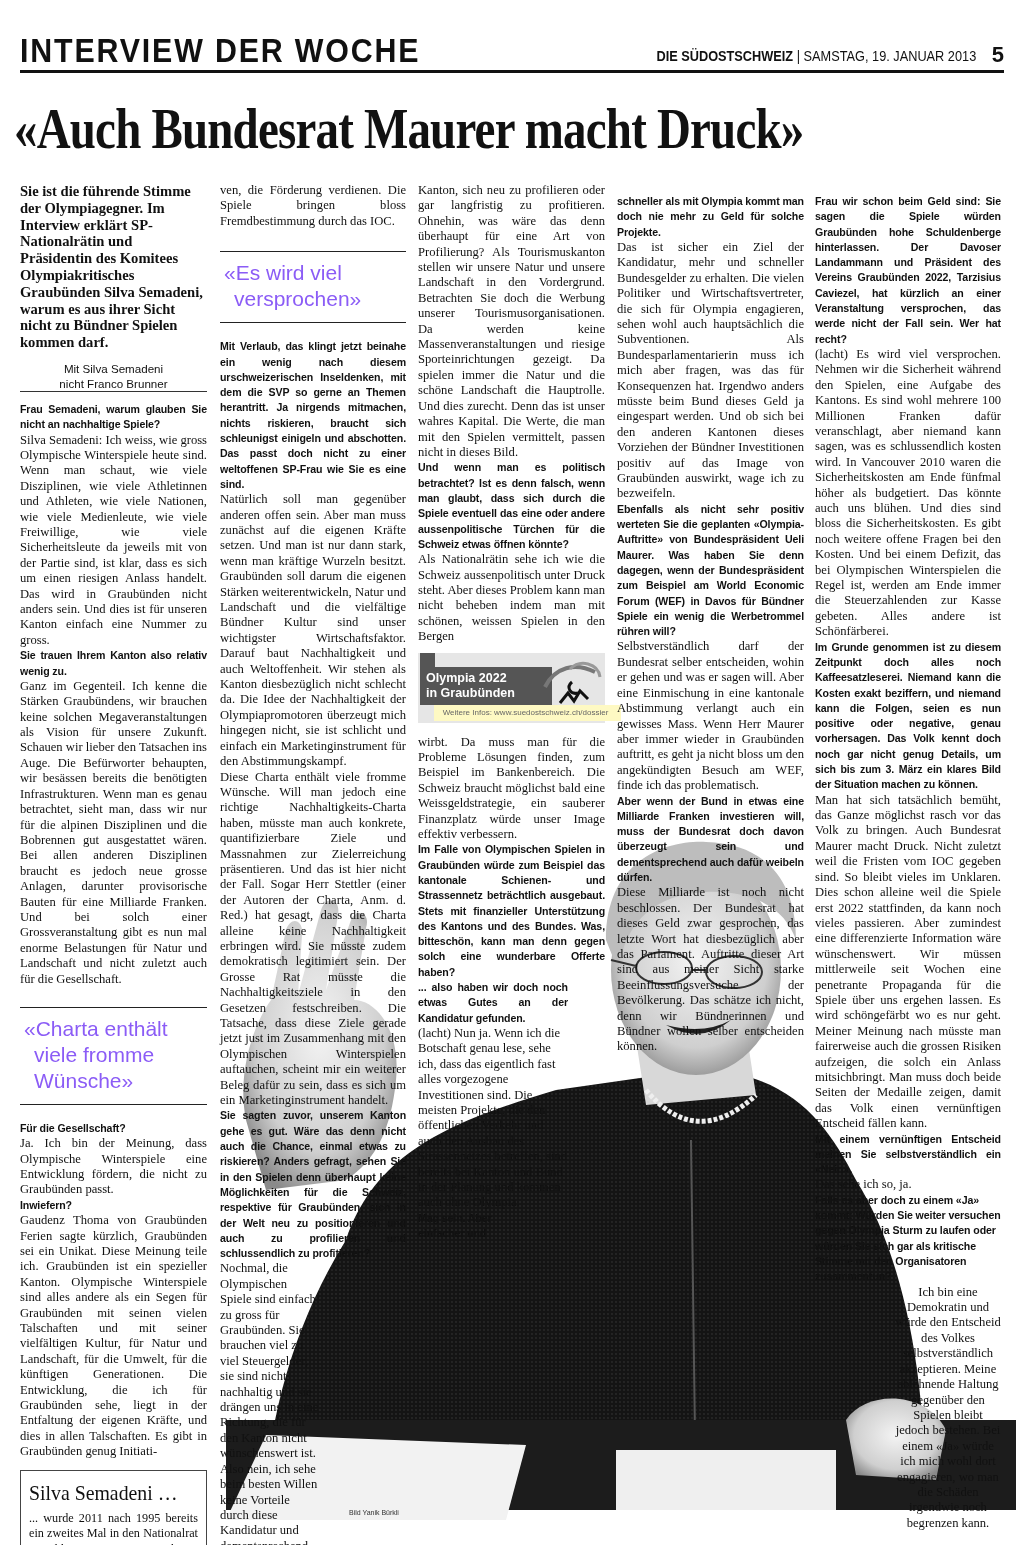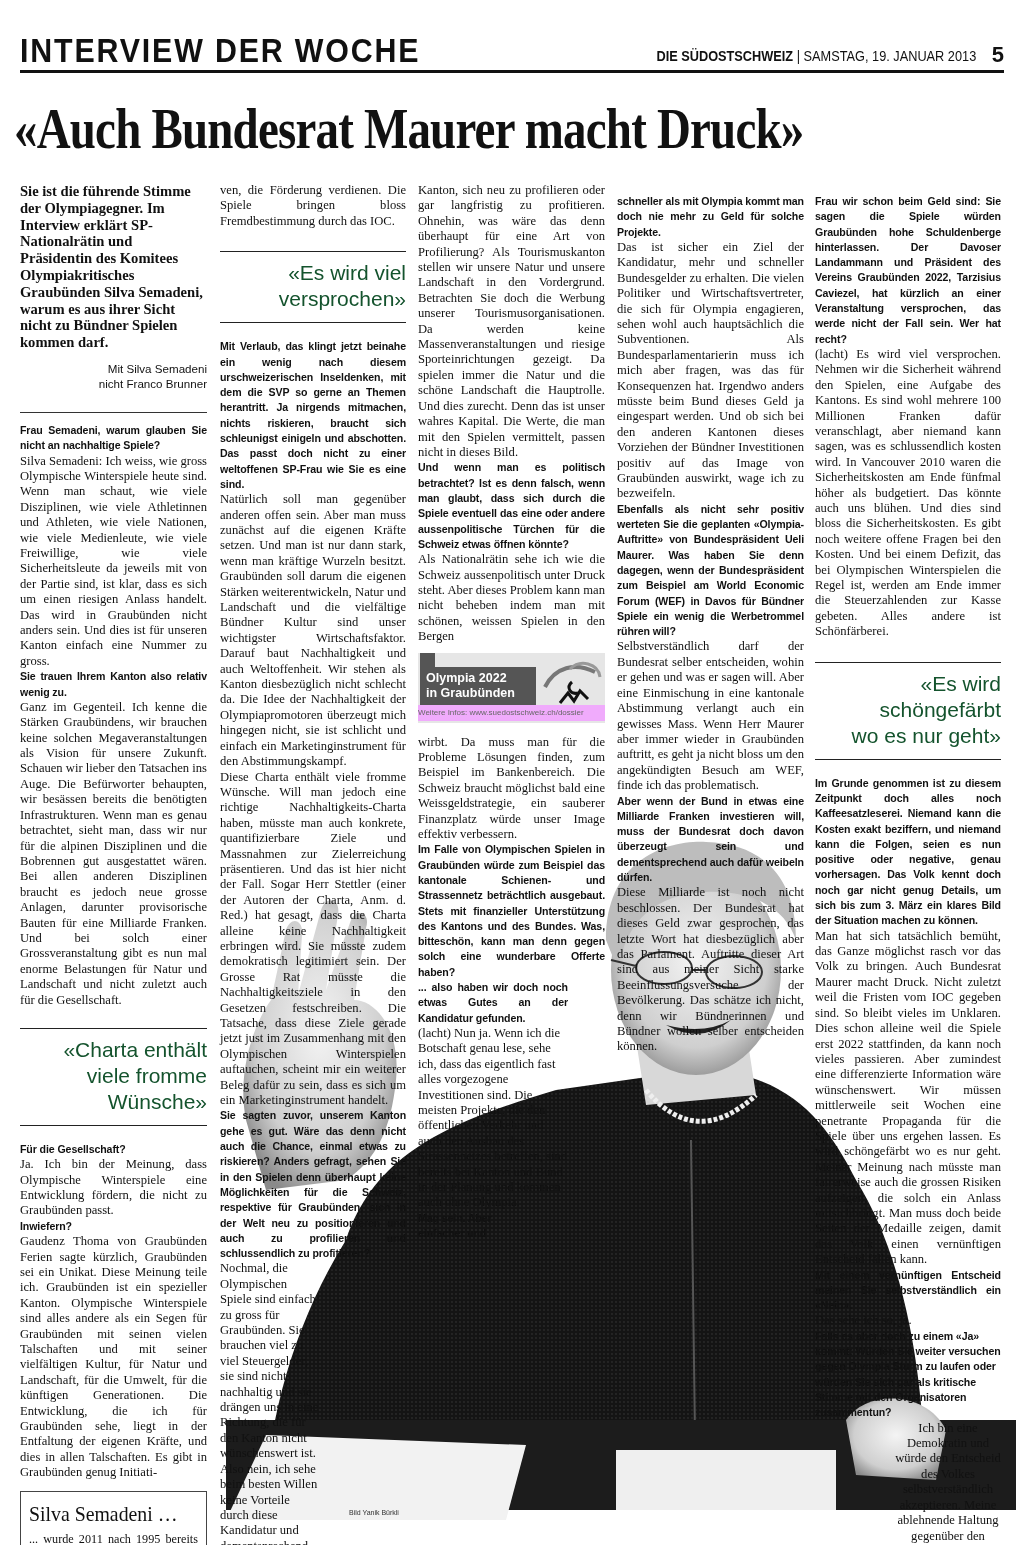--- a/index.html
+++ b/index.html
@@ -36,47 +36,47 @@
     font-family: "Liberation Sans", sans-serif; font-weight: bold; font-size: 10.6px; line-height: 15.3px;
     margin-top: 10px; letter-spacing: -0.1px;
   }
   .q:first-child { margin-top: 11px; }
   .a { font-family: "Liberation Serif", serif; font-size: 12.6px; line-height: 15.4px; }
   .lead {
     font-family: "Liberation Serif", serif; font-weight: bold; font-size: 14.6px; line-height: 16.8px; text-align: left;
   }
   .byline {
     font-family: "Liberation Sans", sans-serif; font-size: 11.6px; line-height: 15px; margin-top: 10px;
-    padding-bottom: 21px; border-bottom: 1px solid #333; margin-bottom: 10px; text-align: right;
+    padding-bottom: 0; border-bottom: 1px solid #333; margin-bottom: 10px; text-align: center;
   }
   .pull {
     border-top: 1.5px solid #222; border-bottom: 1.5px solid #222;
     font-family: "Liberation Sans", sans-serif; font-size: 21px; line-height: 26px;
-    padding: 8px 0 10px 4px; margin: 20px 0 16px 0; text-align: right; color: #14532d;
+    padding: 8px 0 10px 4px; margin: 20px 0 16px 0; text-align: left; color: #8b5cf6;
   }
   .pull .ind { padding-left: 10px; }
 
   .bio-box {
     border: 1.5px solid #444; padding: 8px 8px 6px 8px; margin-top: 10px; background: #fff;
   }
   .bio-title { font-family: "Liberation Serif", serif; font-size: 22px; line-height: 28px; margin-bottom: 4px; transform: scaleX(0.9); transform-origin: left; white-space: nowrap; }
   .bio-text { font-family: "Liberation Serif", serif; font-size: 12.2px; line-height: 15.4px; text-align: justify; }
 
   .promo {
     position: relative; margin: 8px 0 12px 0; height: 70px; background: #e6e6e6;
   }
   .promo-tab { position: absolute; left: 2px; top: 0; width: 15px; height: 14px; background: #555; }
   .promo-title {
-    position: absolute; left: 2px; top: 14px; width: 116px; height: 38px; background: #555; color: #fff;
+    position: absolute; left: 2px; top: 14px; width: 132px; height: 38px; background: #555; color: #fff;
     font-family: "Liberation Sans", sans-serif; font-weight: bold; font-size: 12.5px; line-height: 15px; padding: 4px 6px;
   }
   .promo-logo { position: absolute; left: 122px; top: 4px; width: 62px; height: 50px; }
   .promo-link {
-    position: absolute; left: 0; bottom: 2px; width: 100%; text-align: left; padding-right: 4px;
-    font-family: "Liberation Sans", sans-serif; font-size: 8px; color: #666; background: #f0abfc;
+    position: absolute; left: 16px; bottom: 2px; width: 100%; text-align: center; padding-right: 4px;
+    font-family: "Liberation Sans", sans-serif; font-size: 8px; color: #666; background: #fef9c3;
   }
 
   .photo { position: absolute; left: 226px; top: 820px; width: 790px; height: 715px; }
   .photo-credit {
     position: absolute; left: 349px; top: 1509px;
     font-family: "Liberation Sans", sans-serif; font-size: 7px; color: #333;
   }
 </style>
 </head>
 <body>
@@ -203,24 +203,19 @@
   <p class="a">Das ist sicher ein Ziel der Kandidatur, mehr und schneller Bundesgelder zu erhalten. Die vielen Politiker und Wirtschaftsvertreter, die sich für Olympia engagieren, sehen wohl auch hauptsächlich die Subventionen. Als Bundesparlamentarierin muss ich mich aber fragen, was das für Konsequenzen hat. Irgendwo anders müsste beim Bund dieses Geld ja eingespart werden. Und ob sich bei den anderen Kantonen dieses Vorziehen der Bündner Investitionen positiv auf das Image von Graubünden auswirkt, wage ich zu bezweifeln.</p>
   <p class="q">Ebenfalls als nicht sehr positiv werteten Sie die geplanten «Olympia-Auftritte» von Bundespräsident Ueli Maurer. Was haben Sie denn dagegen, wenn der Bundespräsident zum Beispiel am World Economic Forum (WEF) in Davos für Bündner Spiele ein wenig die Werbetrommel rühren will?</p>
   <p class="a">Selbstverständlich darf der Bundesrat selber entscheiden, wohin er gehen und was er sagen will. Aber eine Einmischung in eine kantonale Abstimmung verlangt auch ein gewisses Mass. Wenn Herr Maurer aber immer wieder in Graubünden auftritt, es geht ja nicht bloss um den angekündigten Besuch am WEF, finde ich das problematisch.</p>
   <p class="q">Aber wenn der Bund in etwas eine Milliarde Franken investieren will, muss der Bundesrat doch davon überzeugt sein und dementsprechend auch dafür weibeln dürfen.</p>
   <p class="a">Diese Milliarde ist noch nicht beschlossen. Der Bundesrat hat dieses Geld zwar gesprochen, das letzte Wort hat diesbezüglich aber das Parlament. Auftritte dieser Art sind aus meiner Sicht starke Beeinflussungsversuche der Bevölkerung. Das schätze ich nicht, denn wir Bündnerinnen und Bündner wollen selber entscheiden können.</p>
 </div>
 
 <div class="col" style="left:815px; width:186px; z-index:2;">
   <p class="q">Frau wir schon beim Geld sind: Sie sagen die Spiele würden Graubünden hohe Schuldenberge hinterlassen. Der Davoser Landammann und Präsident des Vereins Graubünden 2022, Tarzisius Caviezel, hat kürzlich an einer Veranstaltung versprochen, das werde nicht der Fall sein. Wer hat recht?</p>
   <p class="a">(lacht) Es wird viel versprochen. Nehmen wir die Sicherheit während den Spielen, eine Aufgabe des Kantons. Es sind wohl mehrere 100 Millionen Franken dafür veranschlagt, aber niemand kann sagen, was es schlussendlich kosten wird. In Vancouver 2010 waren die Sicherheitskosten am Ende fünfmal höher als budgetiert. Das könnte auch uns blühen. Und dies sind bloss die Sicherheitskosten. Es gibt noch weitere offene Fragen bei den Kosten. Und bei einem Defizit, das bei Olympischen Winterspielen die Regel ist, werden am Ende immer die Steuerzahlenden zur Kasse gebeten. Alles andere ist Schönfärberei.</p>
-  <div class="pull" style="margin-top:22px;">
-    <div>«Es wird</div>
-    <div class="ind">schöngefärbt</div>
-    <div class="ind">wo es nur geht»</div>
-  </div>
   <p class="q">Im Grunde genommen ist zu diesem Zeitpunkt doch alles noch Kaffeesatzleserei. Niemand kann die Kosten exakt beziffern, und niemand kann die Folgen, seien es nun positive oder negative, genau vorhersagen. Das Volk kennt doch noch gar nicht genug Details, um sich bis zum 3. März ein klares Bild der Situation machen zu können.</p>
   <p class="a">Man hat sich tatsächlich bemüht, das Ganze möglichst rasch vor das Volk zu bringen. Auch Bundesrat Maurer macht Druck. Nicht zuletzt weil die Fristen vom IOC gegeben sind. So bleibt vieles im Unklaren. Dies schon alleine weil die Spiele erst 2022 stattfinden, da kann noch vieles passieren. Aber zumindest eine differenzierte Information wäre wünschenswert. Wir müssen mittlerweile seit Wochen eine penetrante Propaganda für die Spiele über uns ergehen lassen. Es wird schöngefärbt wo es nur geht. Meiner Meinung nach müsste man fairerweise auch die grossen Risiken aufzeigen, die solch ein Anlass mitsichbringt. Man muss doch beide Seiten der Medaille zeigen, damit das Volk einen vernünftigen Entscheid fällen kann.</p>
   <p class="q">Mit einem vernünftigen Entscheid meinen Sie selbstverständlich ein «Nein».</p>
   <p class="a">Das sehe ich so, ja.</p>
   <p class="q" style="text-align:left;">Falls es aber doch zu einem «Ja» kommt: Würden Sie weiter versuchen gegen Olympia Sturm zu laufen oder würden Sie sich gar als kritische Stimme mit den Organisatoren zusammentun?</p>
   <p class="a" style="margin-left:80px; text-align:center;">Ich bin eine Demokratin und würde den Entscheid des Volkes selbstverständlich akzeptieren. Meine ablehnende Haltung gegenüber den Spielen bleibt jedoch bestehen. Bei einem «Ja» würde ich mich wohl dort engagieren, wo man die Schäden irgendwie noch begrenzen kann.</p>
 </div>
 
 </body></html>

